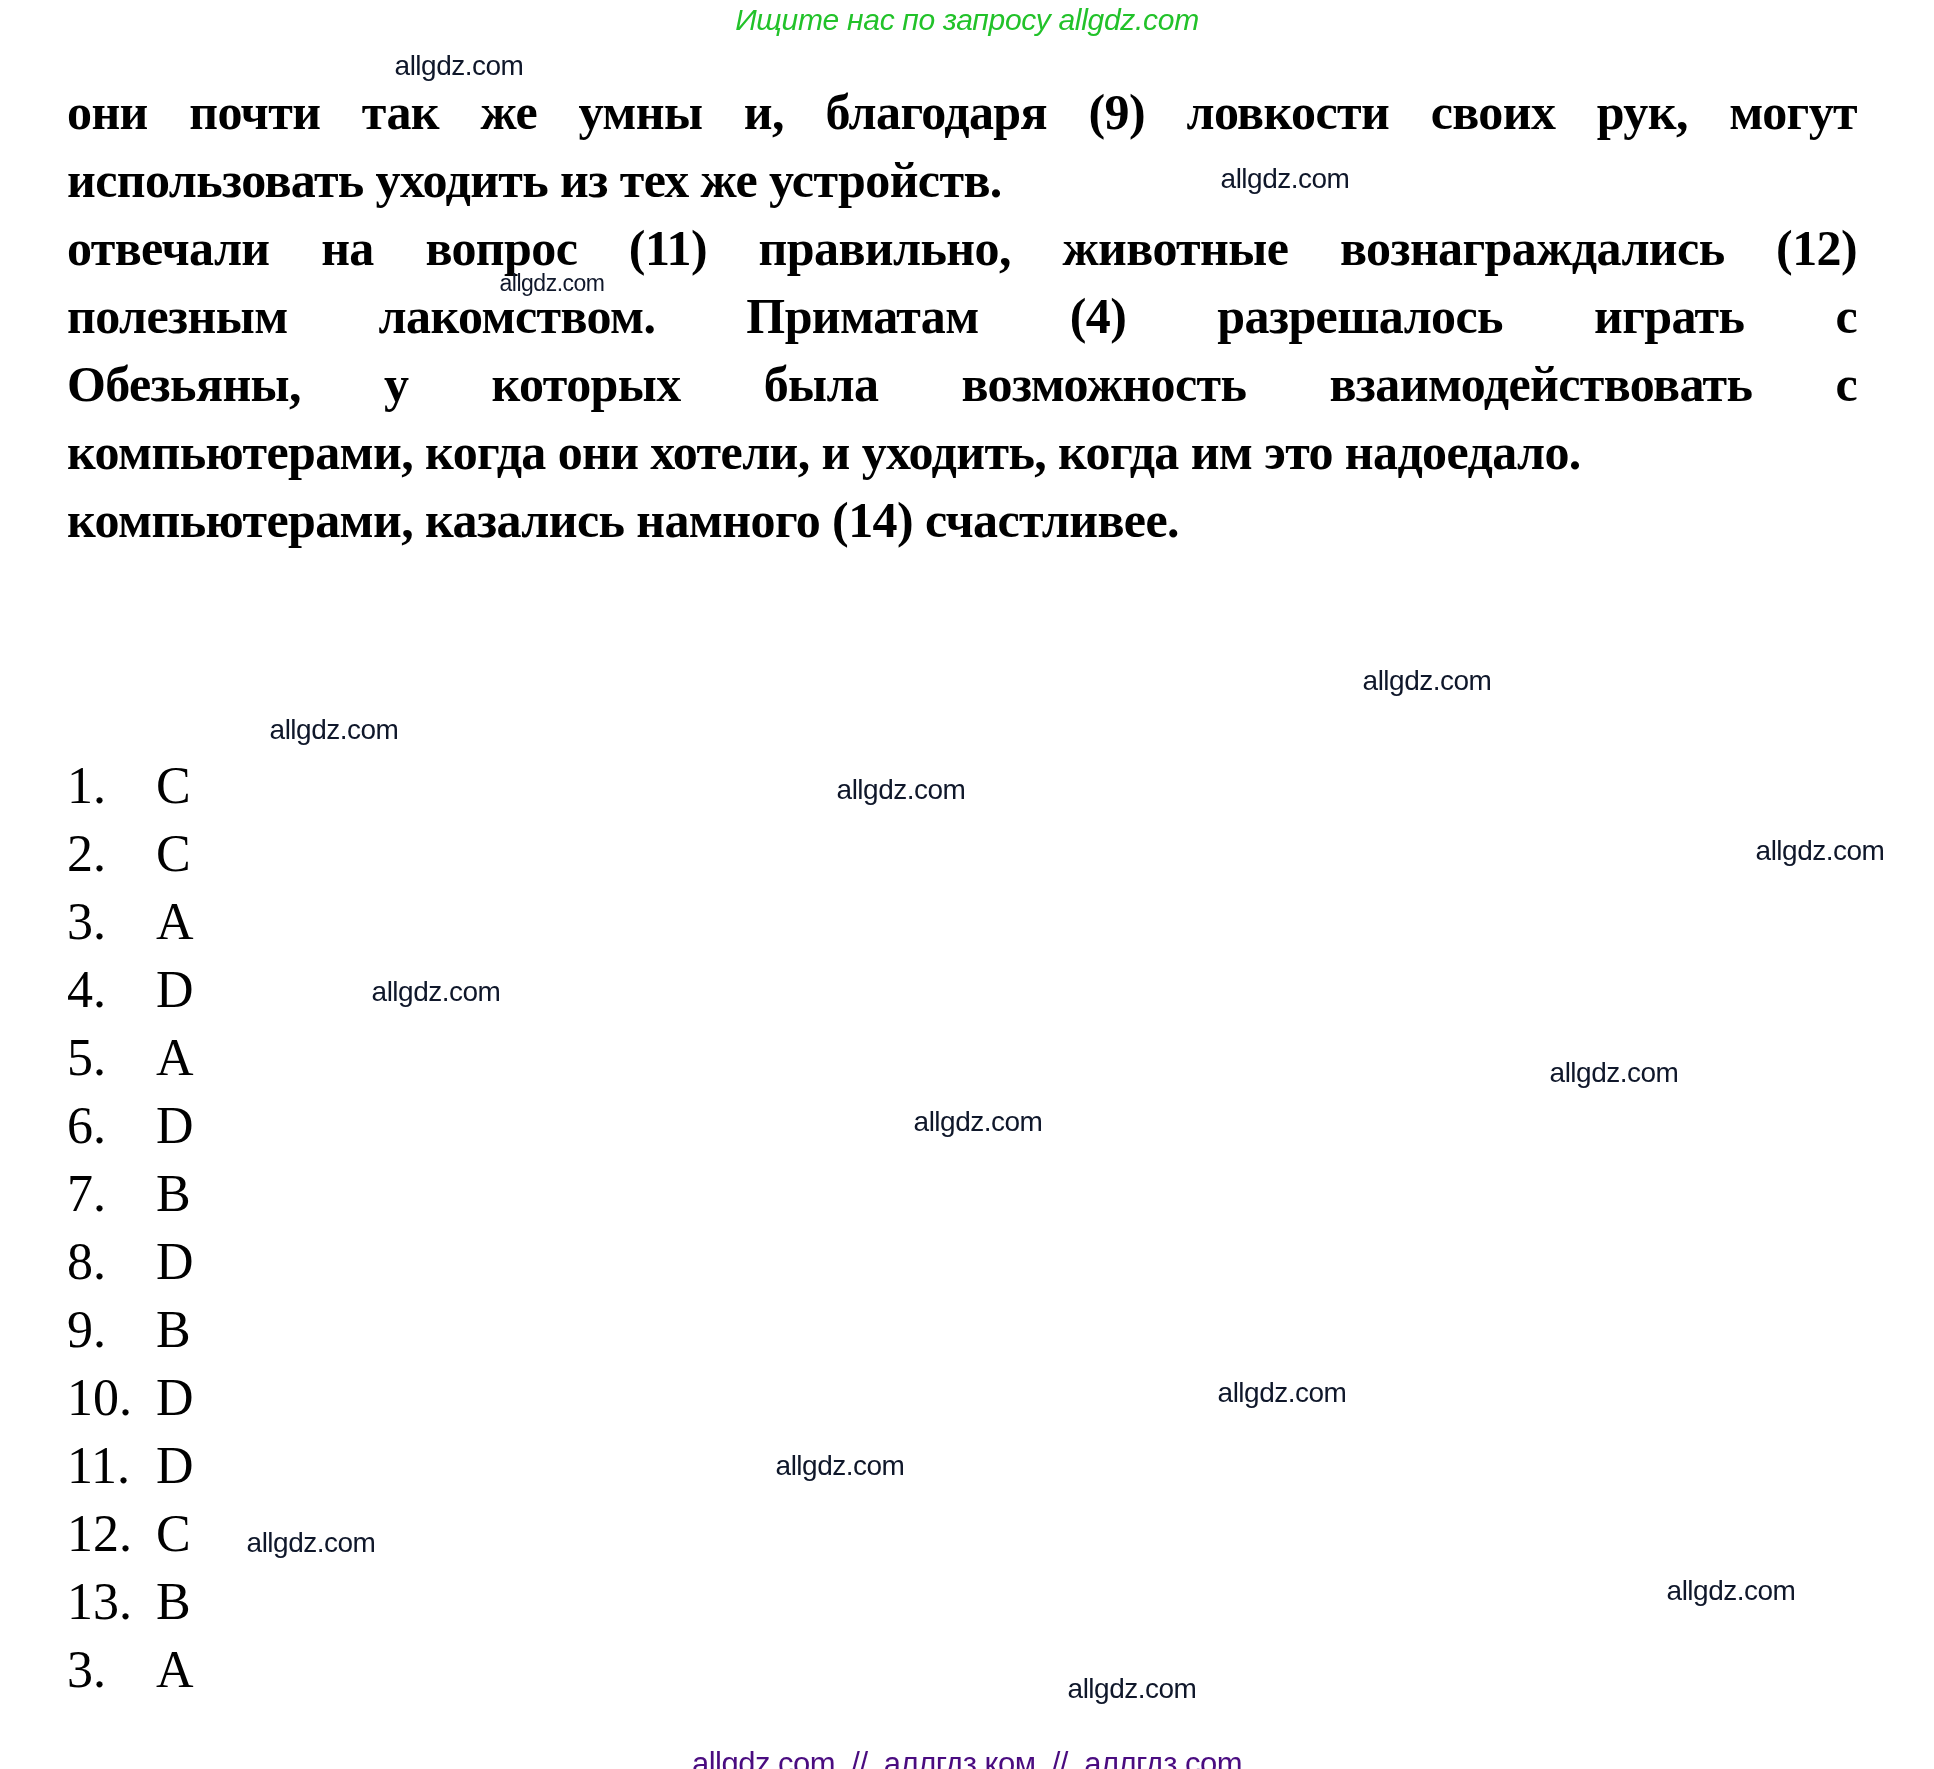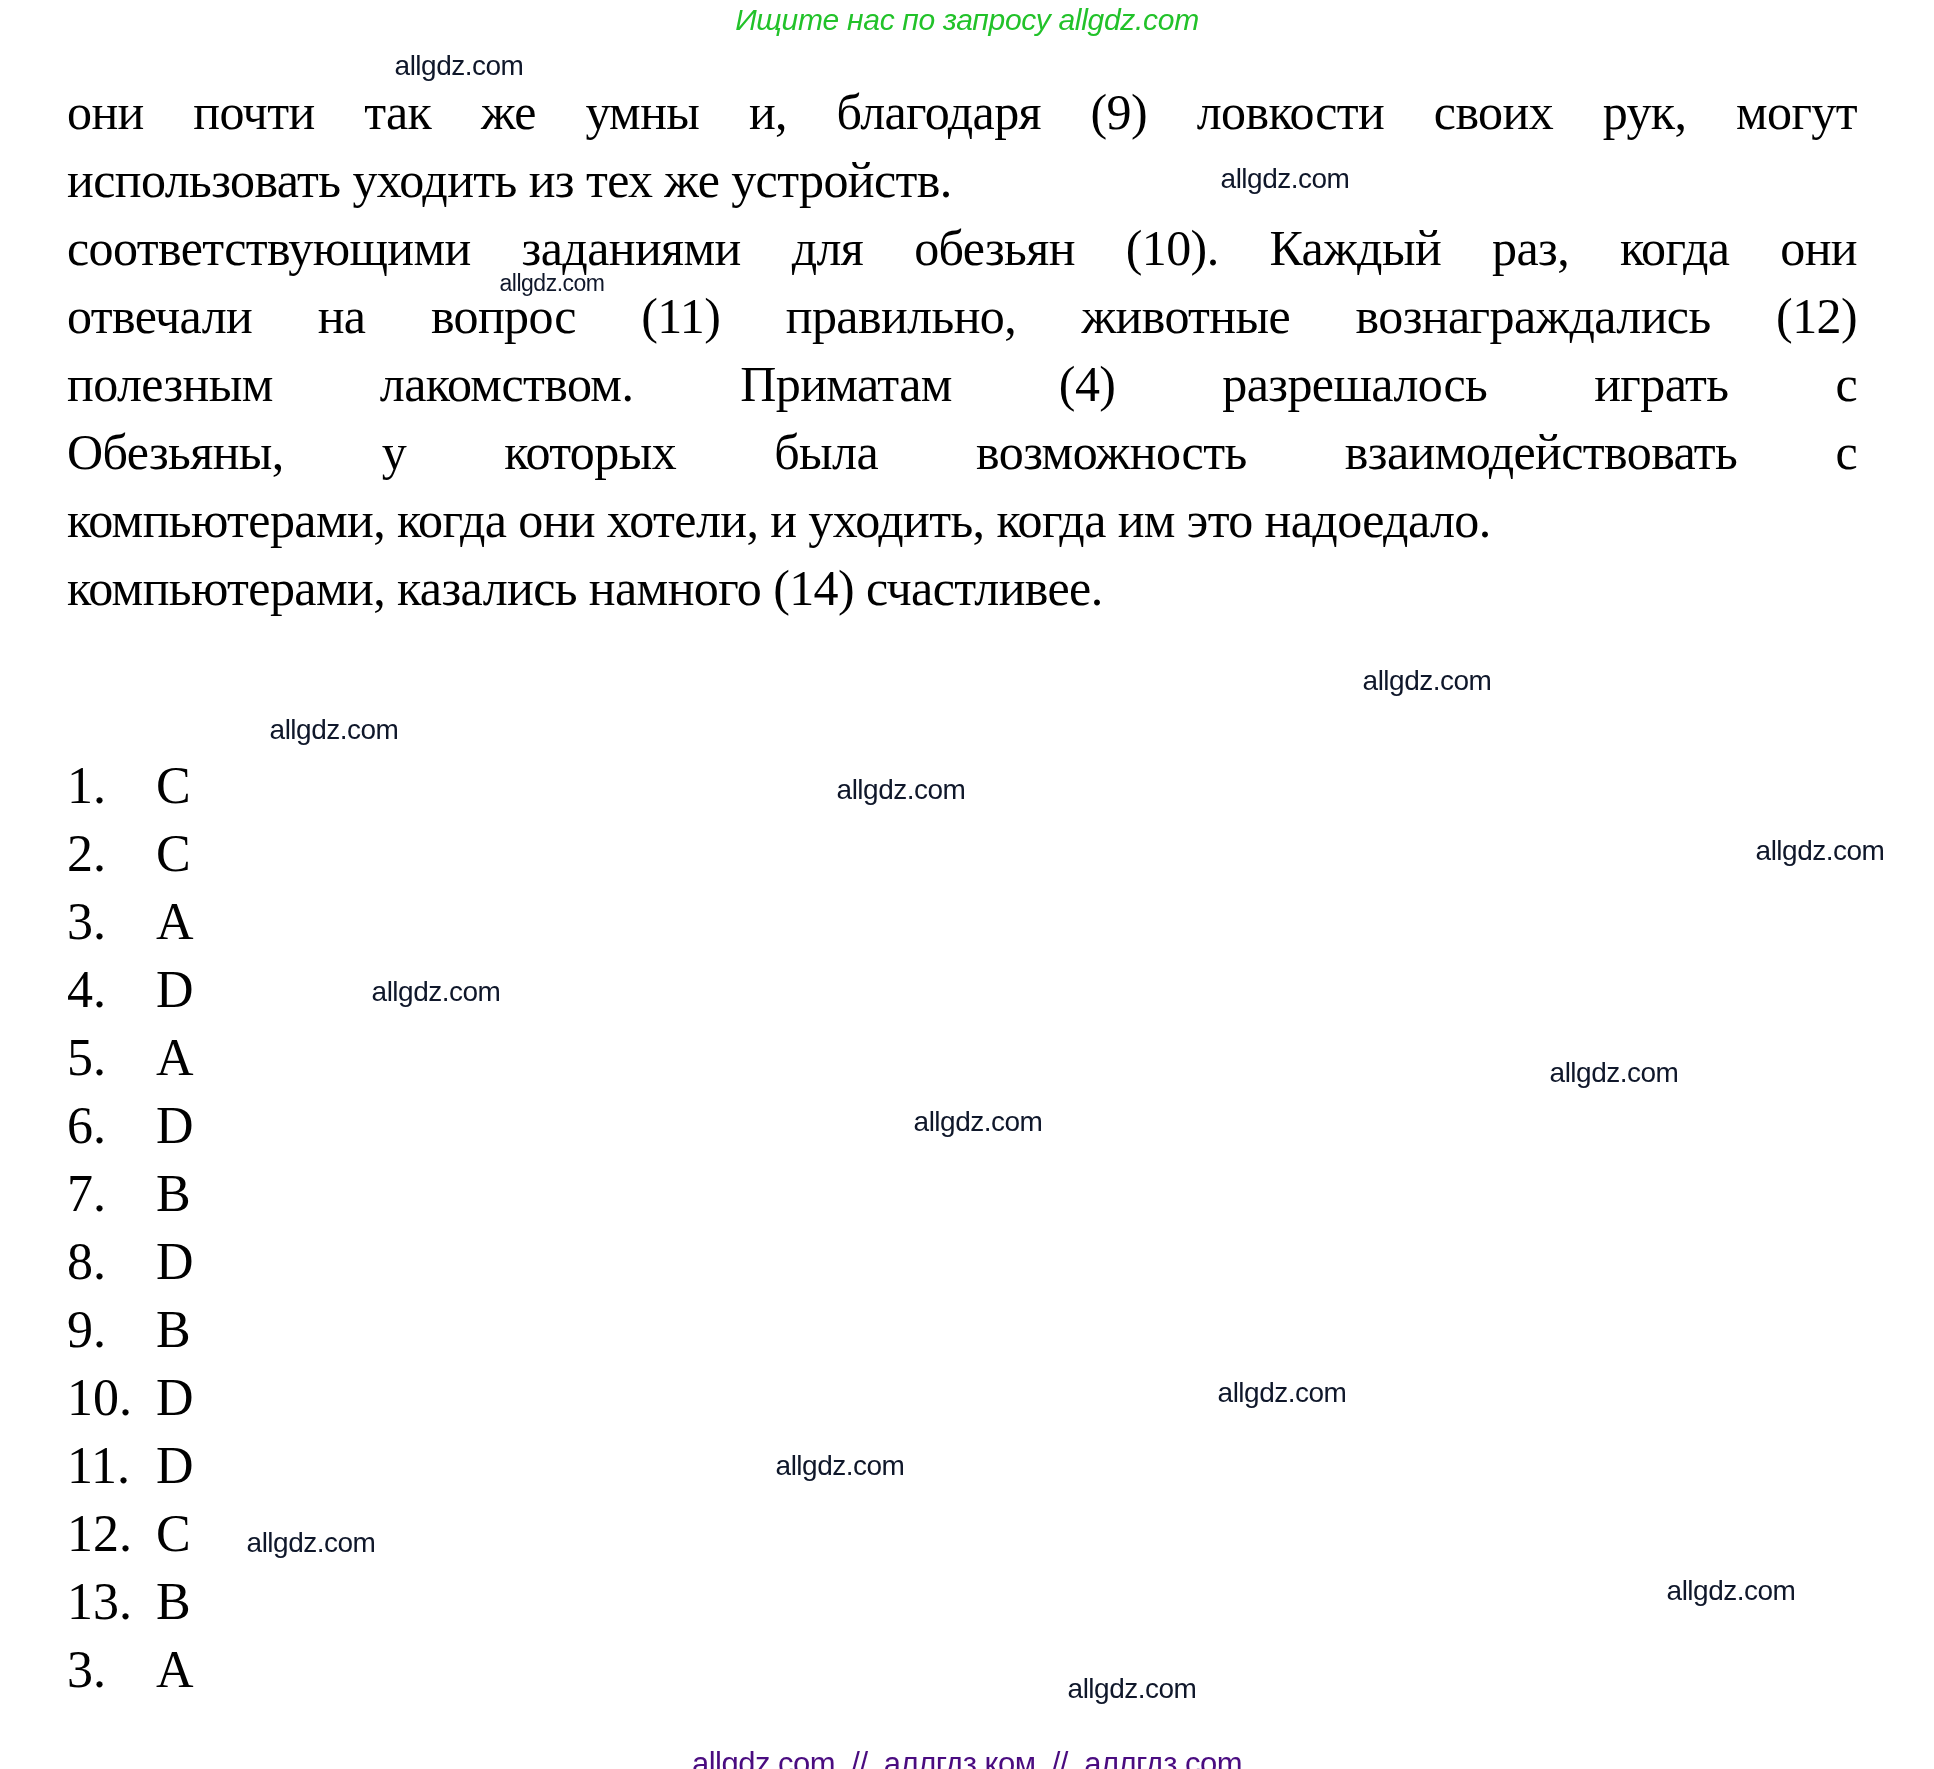--- a/index.html
+++ b/index.html
@@ -7,21 +7,21 @@
   .header {
     position: absolute; left: 0; top: 2px; width: 1934px; text-align: center;
     font-family: "Liberation Sans", sans-serif; font-size: 30px; line-height: 36px;
     color: #22c22a; letter-spacing: -0.3px; font-style: italic;
   }
   .passage {
     position: absolute; left: 67px; top: 78px; width: 1790px;
     font-family: "Liberation Serif", serif; font-size: 50px; line-height: 68px;
     color: #000; letter-spacing: -0.6px;
   }
-  .passage .line { display: block; white-space: nowrap; height: 68px; }
+  .passage .line { display: block; white-space: nowrap; height: 68px; font-weight: bold; }
   .passage .line.just { text-align: justify; text-align-last: justify; white-space: normal; }
   .answers {
     position: absolute; left: 67px; top: 752px;
     font-family: "Liberation Serif", serif; font-size: 52px; line-height: 68px; color: #000;
   }
   .answer-row { height: 68px; display: flex; }
   .answer-num { width: 89px; display: inline-block; }
   .answer-letter { display: inline-block; }
   .wm {
     position: absolute; font-family: "Liberation Sans", sans-serif; font-size: 28px;
@@ -36,21 +36,20 @@
   }
 </style>
 </head>
 <body>
 
 <div class="header">Ищите нас по запросу allgdz.com</div>
 
 <div class="passage" id="passage">
     <span class="line just">они почти так же умны и, благодаря (9) ловкости своих рук, могут</span>
     <span class="line">использовать уходить из тех же устройств.</span>
-    <span class="line just">соответствующими заданиями для обезьян (10). Каждый раз, когда они</span>
     <span class="line just">отвечали на вопрос (11) правильно, животные вознаграждались (12)</span>
     <span class="line just">полезным лакомством. Приматам (4) разрешалось играть с</span>
     <span class="line just">Обезьяны, у которых была возможность взаимодействовать с</span>
     <span class="line">компьютерами, когда они хотели, и уходить, когда им это надоедало.</span>
     <span class="line">компьютерами, казались намного (14) счастливее.</span>
   </div>
 
 <div class="answers" id="answers">
     <div class="answer-row">
       <span class="answer-num">1.</span>

